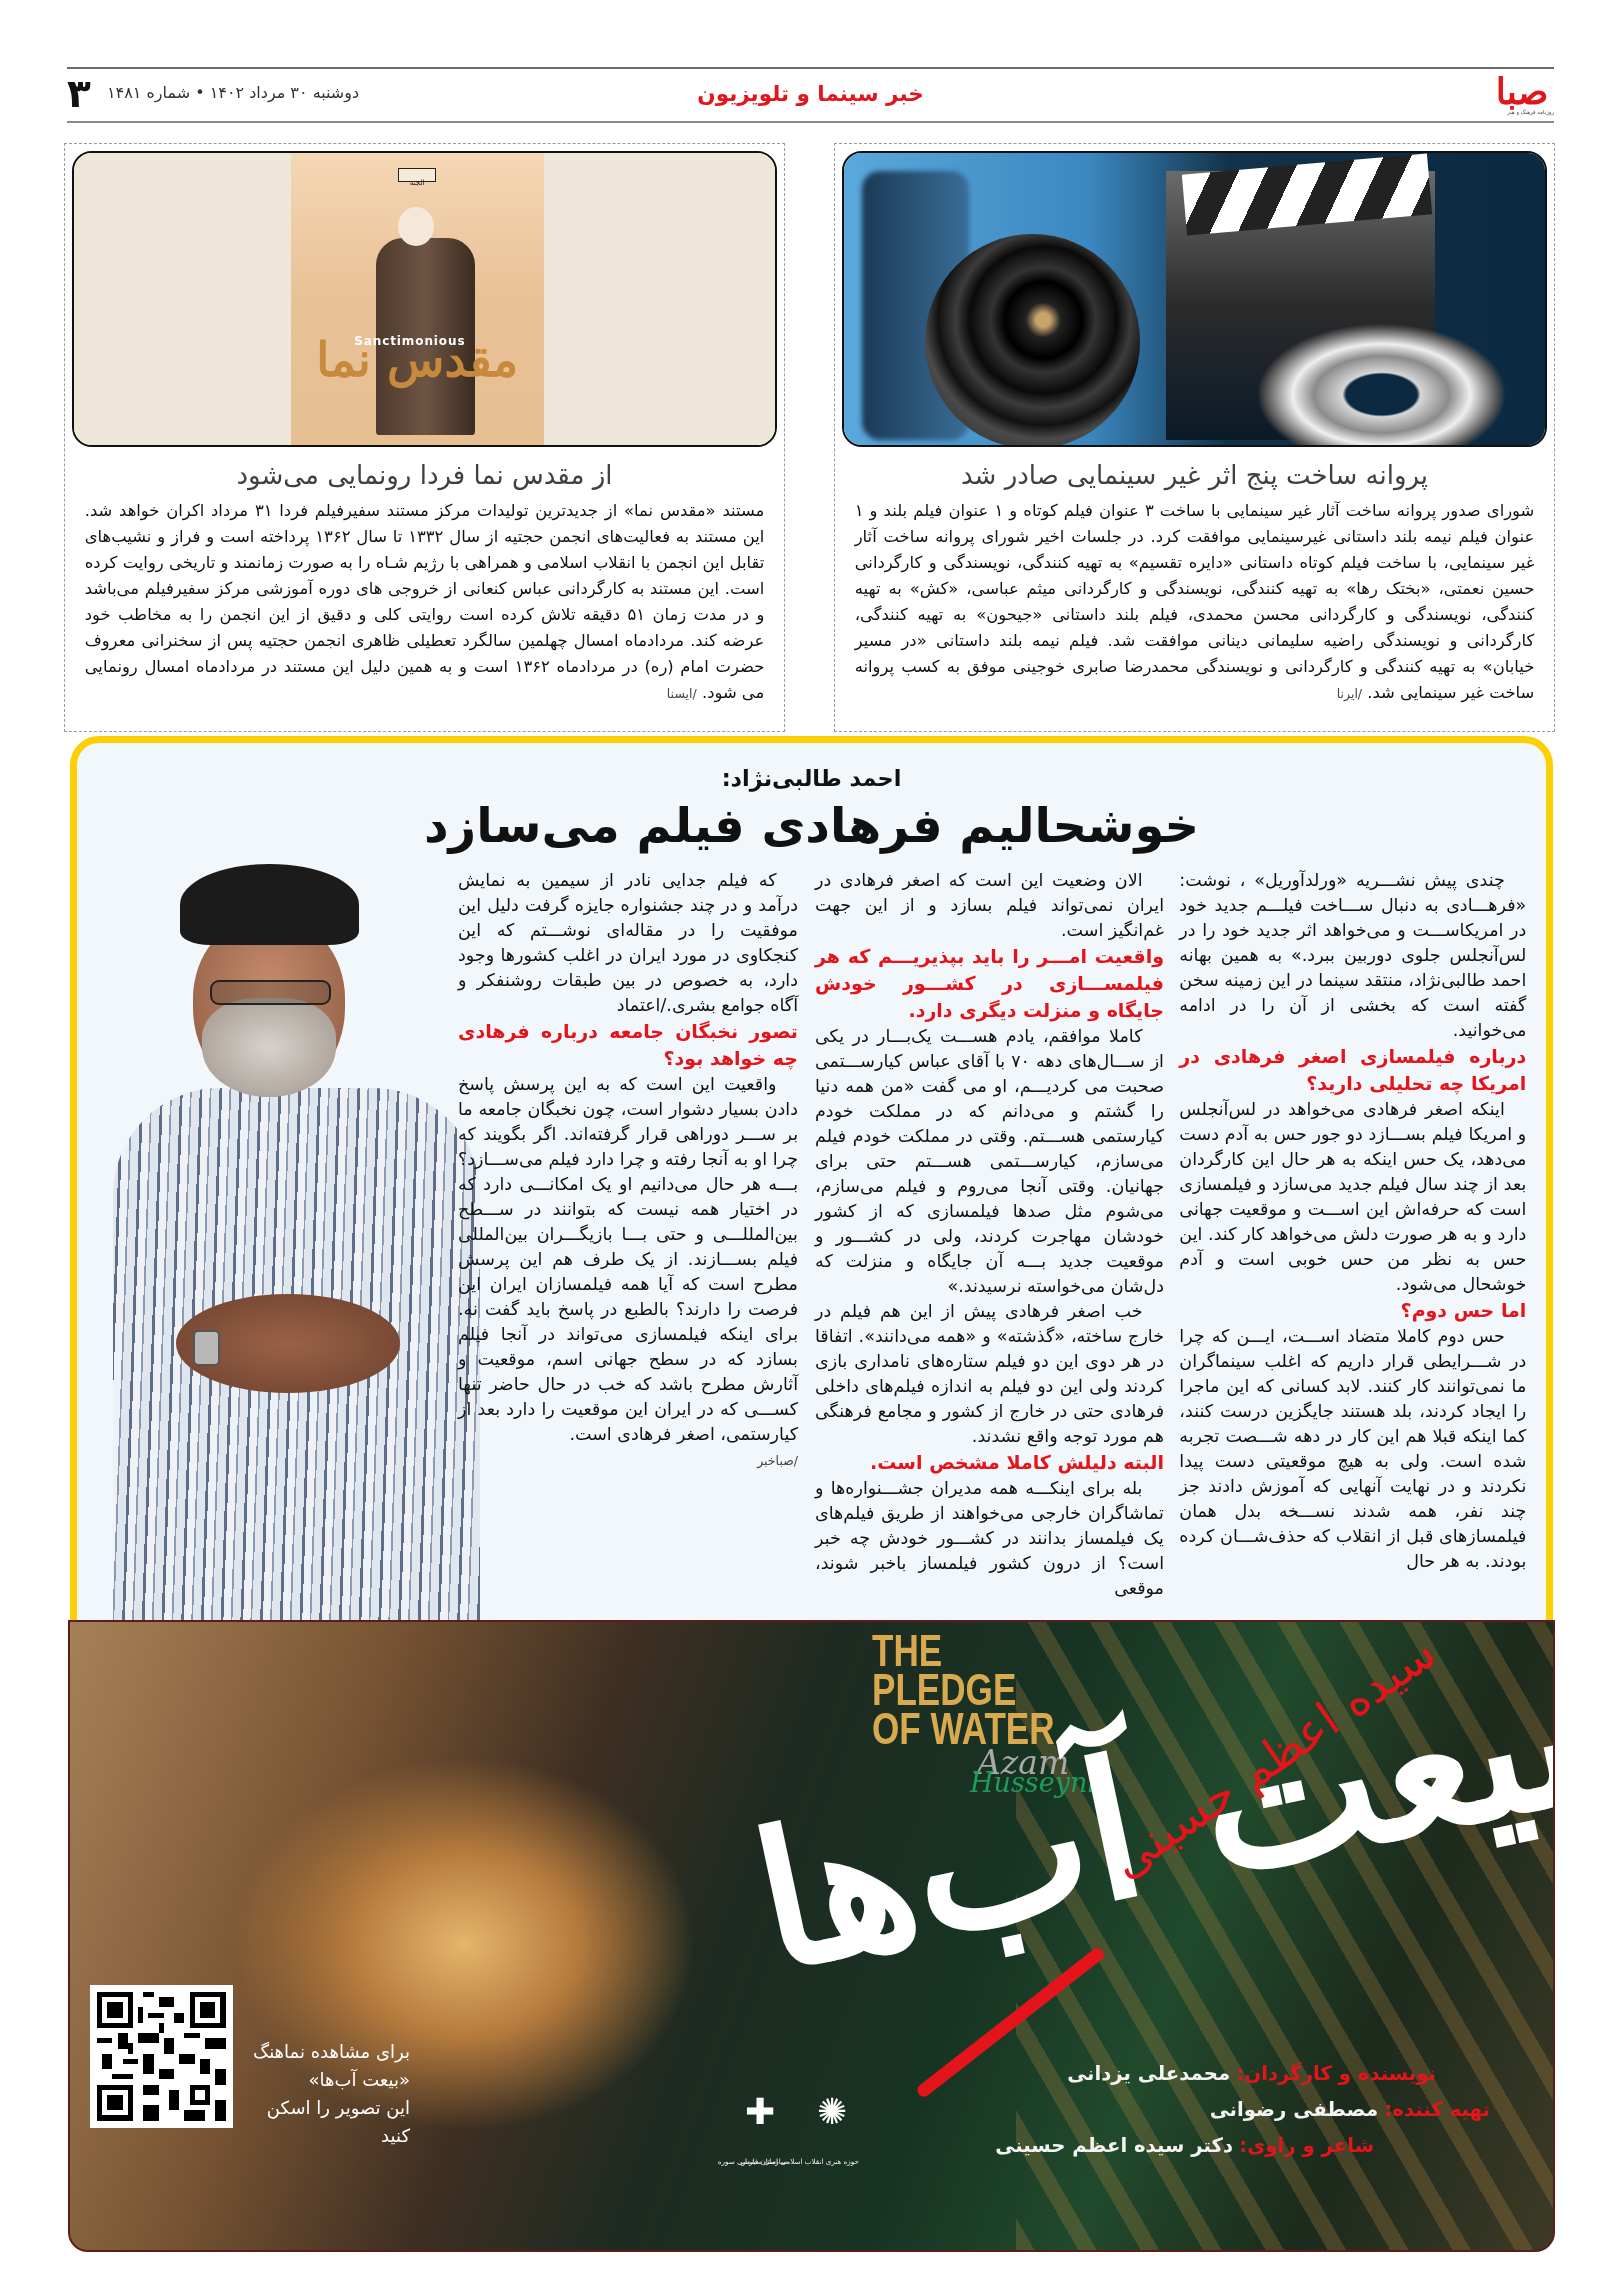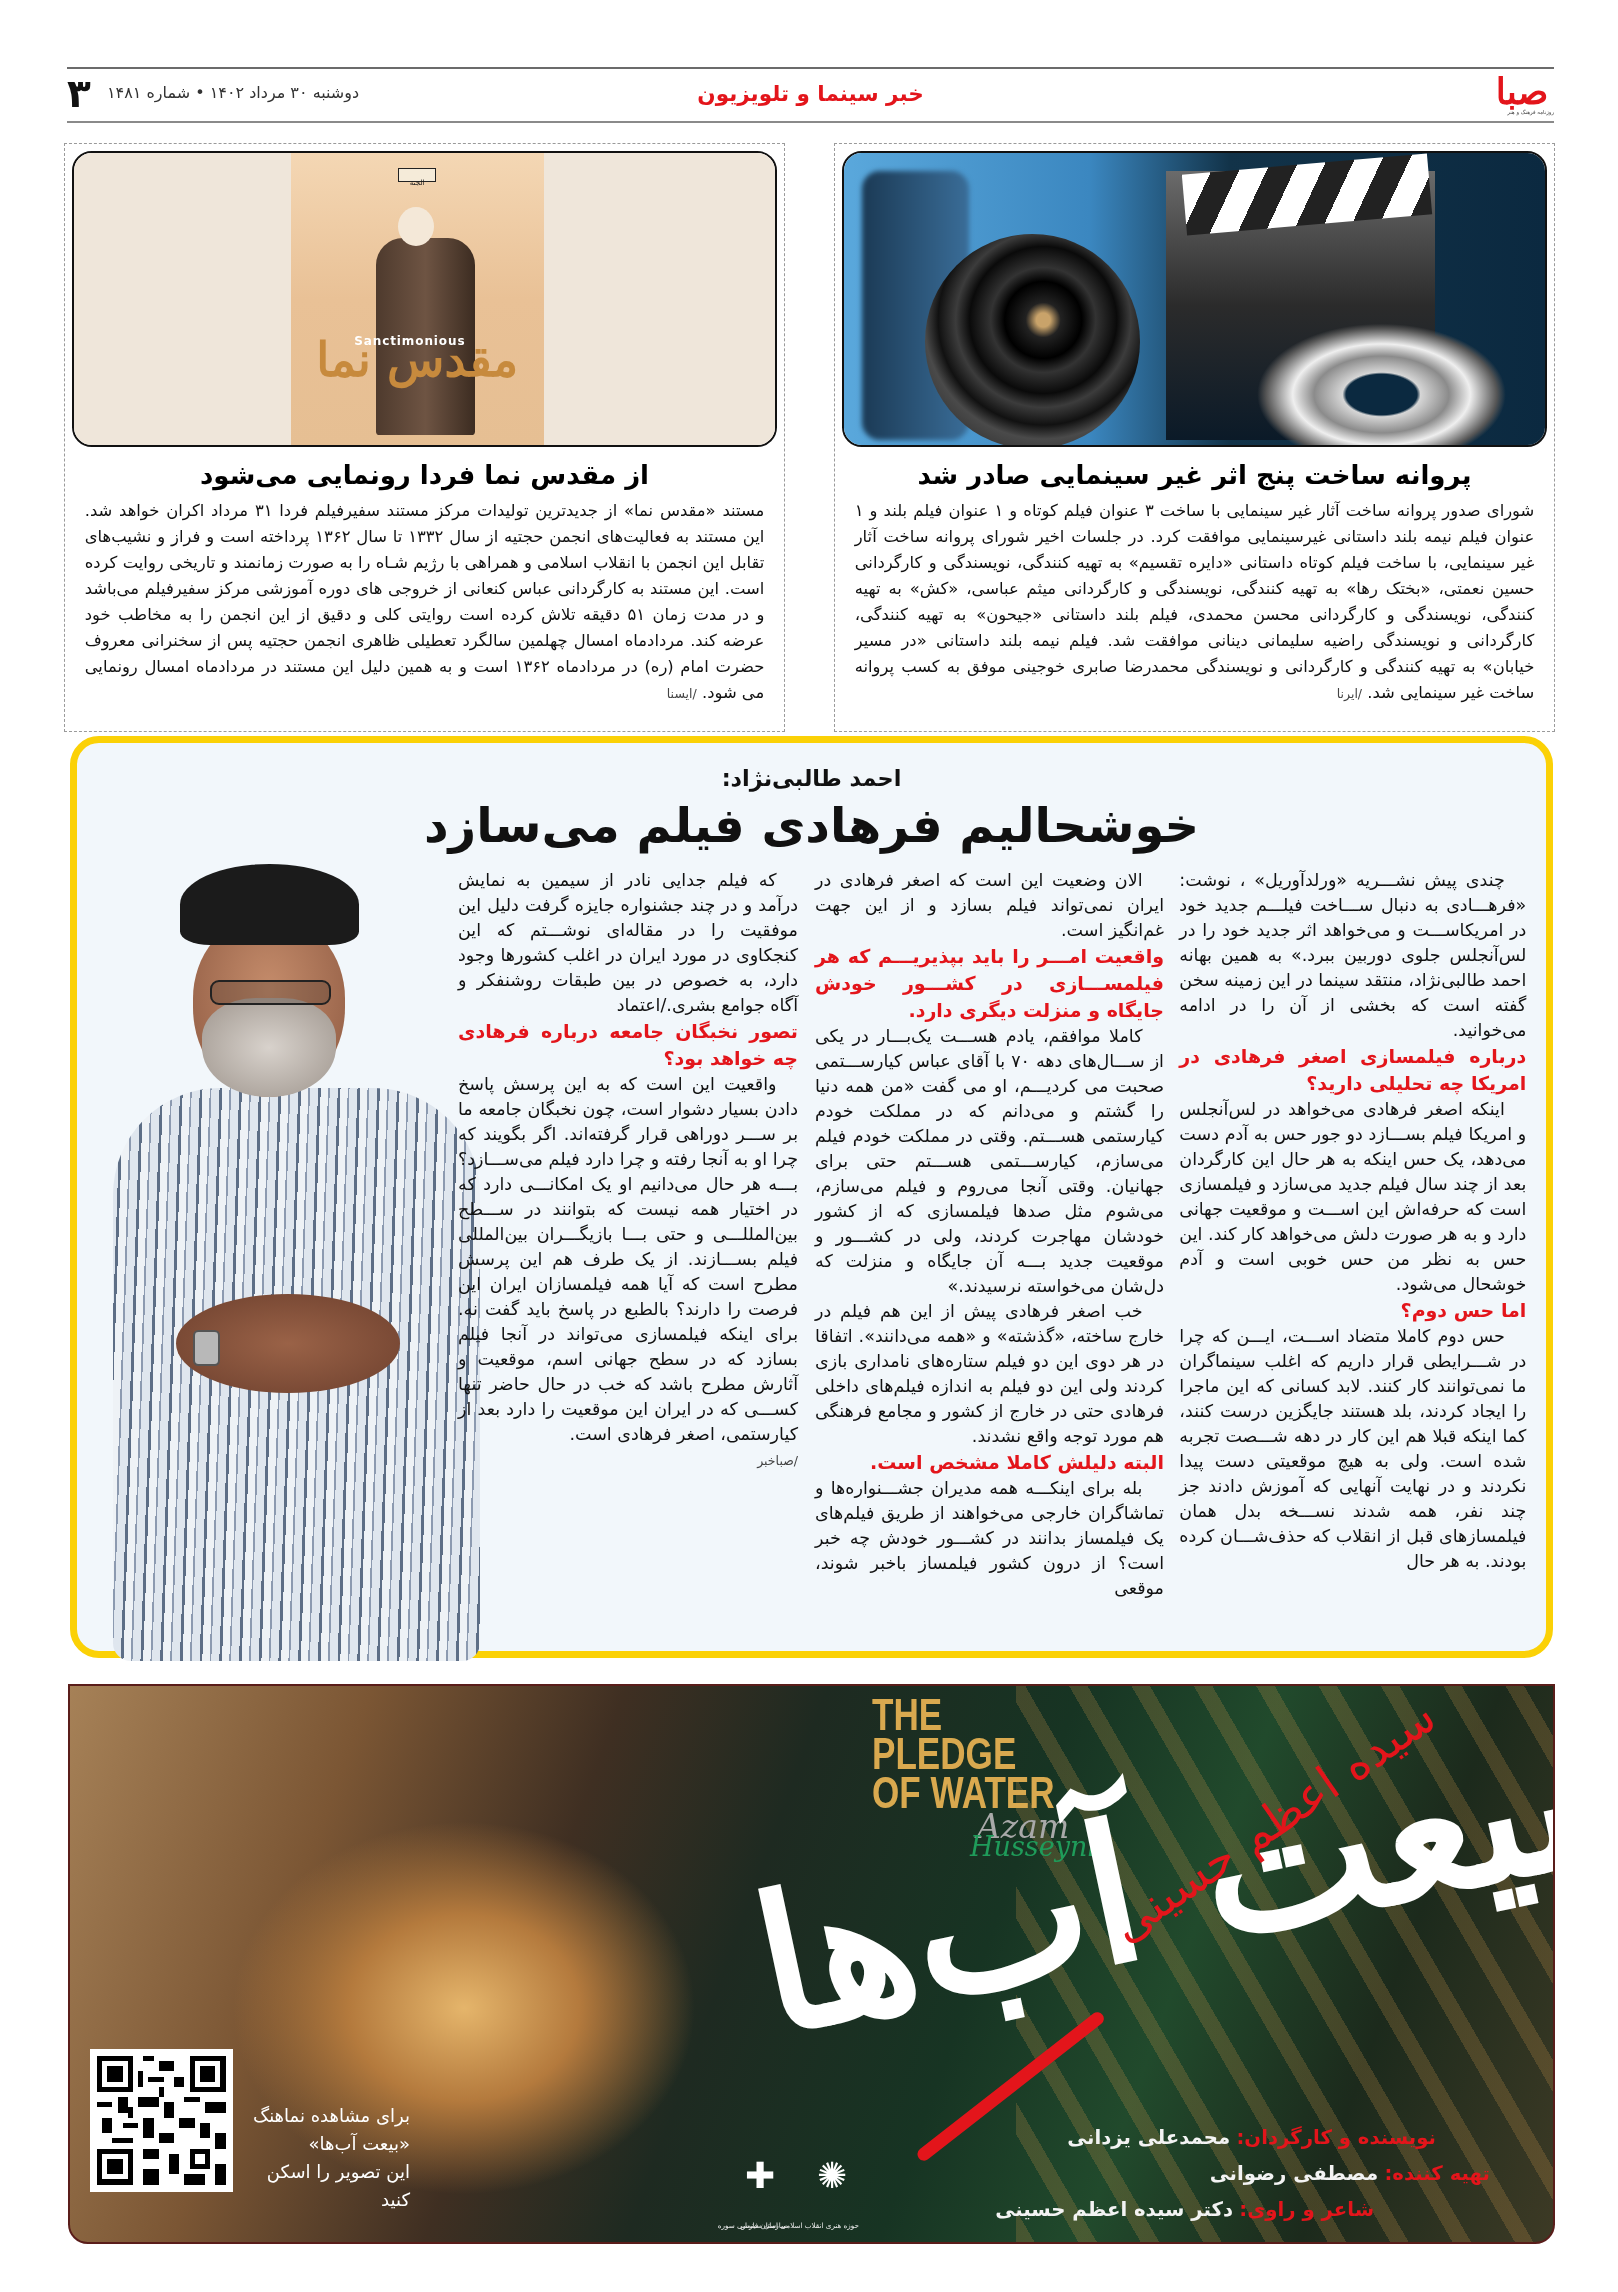--- a/index.html
+++ b/index.html
@@ -17,21 +17,21 @@
     font-weight: bold; font-size: 21.5px; color: #e3151b; }
   .issue-line { position: absolute; left: 40px; top: 14.3px; font-size: 16px; color: #333; white-space: nowrap; direction: rtl; }
   .page-num { position: absolute; left: 0; top: 1.8px; font-size: 39px; font-weight: bold; color: #111; line-height: 45px; }
 
   
   .news-box { position: absolute; top: 143px; width: 721px; height: 589px;
     border: 1.8px dashed #9a9a9a; padding: 7.2px 7.2px 0 7.2px; }
   .news-right { right: 63px; }
   .news-left { left: 64px; }
   .news-img { width: 100%; height: 296px; border: 2.7px solid #111; border-radius: 19.7px; overflow: hidden; position: relative; }
-  .news-title { text-align: center; font-weight: bold; font-size: 26px; margin-top: 9px; line-height: 38px; color: #000000; }
+  .news-title { text-align: center; font-weight: normal; font-size: 26px; margin-top: 9px; line-height: 38px; color: #404040; }
   .news-body { font-size: 16.4px; line-height: 26px; text-align: justify; padding: 3.6px 12.5px 0 12.5px; color: #111; }
   .src { font-size: 12.5px; color: #444; }
 
   
   .cam-bg { position: absolute; inset: 0; background: linear-gradient(90deg, #5aa8dc 0%, #3b87c0 35%, #123349 55%, #0b2940 100%); }
   .cam-lens { position: absolute; left: 81px; top: 81px; width: 215px; height: 215px; border-radius: 50%;
     background: radial-gradient(circle at 55% 40%, #c9a36a 0 4%, #222 10%, #000 22%, #333 30%, #0a0a0a 42%, #3c3c3c 50%, #111 60%, #4a4a4a 68%, #181818 100%); }
   .cam-body { position: absolute; left: 18px; top: 18px; width: 107px; height: 269px; background: linear-gradient(90deg, #1b3a55, #3a6d98); filter: blur(2.7px); border-radius: 18px; }
   .clap { position: absolute; left: 322px; top: 18px; width: 269px; height: 269px; background: linear-gradient(180deg, #6b6b6b 0%, #2b2b2b 50%, #0b1a28 100%); }
   .clap-top { position: absolute; left: 340px; top: 10.7px; width: 246px; height: 61px;
@@ -68,21 +68,21 @@
   .face { position: absolute; left: 107px; top: 54px; width: 152px; height: 179px; background: radial-gradient(ellipse at 50% 40%, #c58c6b, #8e5a42); border-radius: 45% 45% 50% 50%; }
   .beard { position: absolute; left: 116px; top: 134px; width: 134px; height: 99px; background: radial-gradient(ellipse, #d8d2cc, #9e958d); border-radius: 40% 40% 50% 50%; }
   .glasses { position: absolute; left: 124px; top: 116px; width: 121px; height: 25px; border: 2.7px solid #222; border-radius: 9px; background: rgba(80,60,50,0.35); }
   .shirt { position: absolute; left: 27px; top: 224px; width: 367px; height: 573px;
     background: repeating-linear-gradient(92deg, #dfe6ee 0 8px, #5d6e86 8px 10.7px, #eef2f6 10.7px 18px, #8c9ab0 18px 19.7px);
     border-radius: 107px 107px 18px 18px; }
   .arms { position: absolute; left: 90px; top: 430px; width: 224px; height: 99px; background: radial-gradient(ellipse, #9a6247, #6d402e); border-radius: 50%; }
   .watch { position: absolute; left: 107px; top: 466px; width: 27px; height: 36px; background: #b8b8b8; border: 2.7px solid #555; border-radius: 5.4px; }
 
   
-  .banner { position: absolute; left: 68px; top: 1684px; width: 1487px; height: 560px;
+  .banner { position: absolute; left: 68px; top: 1620px; width: 1487px; height: 632px;
     border: 2.7px solid #5a1d1a; border-radius: 0 0 19.7px 19.7px; overflow: hidden;
     background: linear-gradient(110deg, #a68157 0%, #7b5634 18%, #3f2f22 33%, #1e2a21 45%, #173423 60%, #214a2c 72%, #1c2a1c 85%, #3d3a25 100%); }
   .banner-glow { position: absolute; left: 161px; top: 134px; width: 466px; height: 376px; border-radius: 50%;
     background: radial-gradient(ellipse, #e5b56b 0%, #b47a3d 35%, rgba(80,50,30,0) 70%); }
   .banner-stripes { position: absolute; right: 0; top: 0; width: 537px; height: 100%;
     background: repeating-linear-gradient(60deg, rgba(190,140,70,0.25) 0 16px, rgba(0,0,0,0) 16px 54px); }
   .cal-main { position: absolute; left: 681px; top: 107px; font-family: "DejaVu Serif", serif; font-weight: 900;
     font-size: 188px; color: #ffffff; transform: rotate(-12deg); line-height: 179px; white-space: nowrap; }
   .cal-red { position: absolute; left: 1012px; top: 107px; font-family: "DejaVu Serif", serif; font-size: 47px;
     color: #e3151b; transform: rotate(-35deg); white-space: nowrap; }

